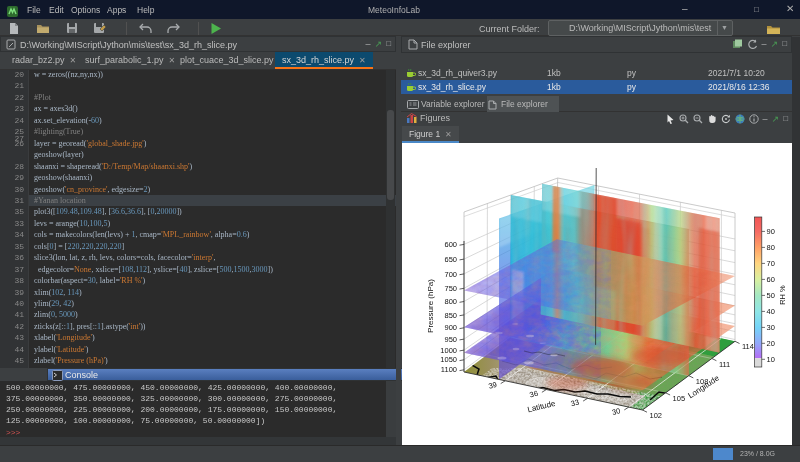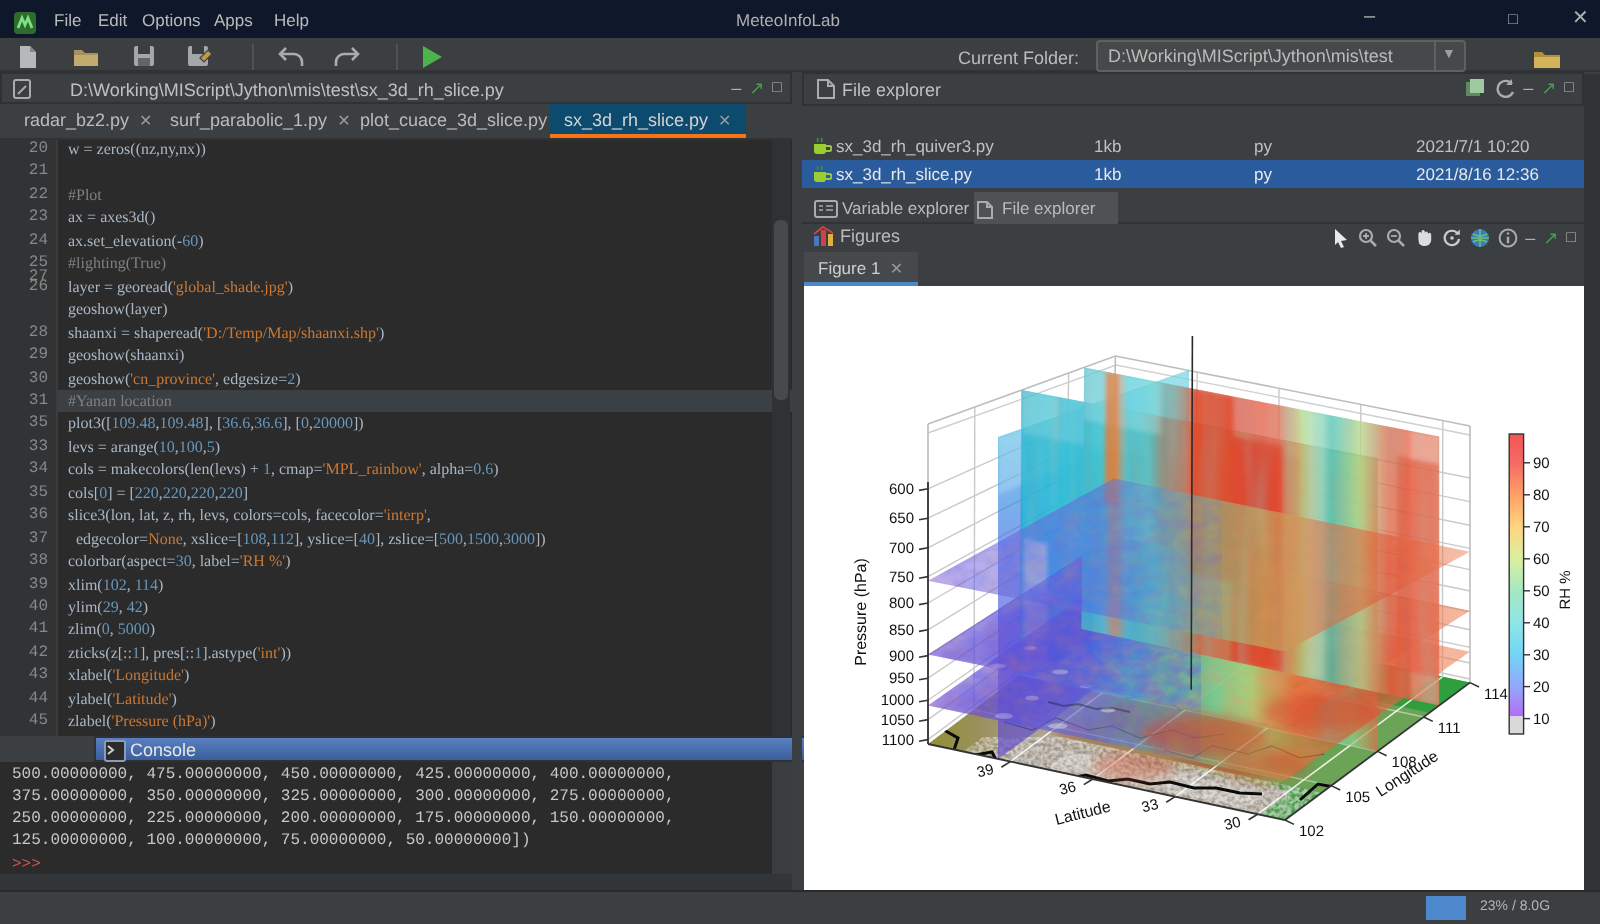--- a/index.html
+++ b/index.html
@@ -9,26 +9,26 @@
 .abs{position:absolute;}
 
 #menubar{left:0;top:0;width:800px;height:19px;background:#0f172a;font-size:8.5px;}
 #menubar .mi{position:absolute;top:5px;color:#bbbbbb;}
 #title{position:absolute;top:5px;left:368px;color:#b0b0b0;font-size:8.5px;}
 .winbtn{position:absolute;top:3px;color:#aeaeae;font-size:10px;}
 
 #toolbar{left:0;top:19px;width:800px;height:17px;background:#3c3f41;border-bottom:1px solid #323232;}
 .tsep{position:absolute;top:3px;width:1px;height:13px;background:#515151;}
 #cflabel{position:absolute;top:5px;left:479px;font-size:9px;color:#bbbbbb;}
-#combo{position:absolute;top:1px;left:548px;width:185px;height:16px;background:#45494a;border:1px solid #5e6162;border-radius:2px;font-size:9px;color:#bbbbbb;line-height:14px;padding-left:5px;}
+#combo{position:absolute;top:1px;left:548px;width:185px;height:16px;background:#45494a;border:1px solid #5e6162;border-radius:2px;font-size:9px;color:#bbbbbb;line-height:14px;padding-left:20px;}
 #combo .arr{position:absolute;right:1px;top:0;width:14px;height:14px;border-left:1px solid #5e6162;color:#9da0a2;text-align:center;font-size:7px;line-height:14px;}
 
 .phead{background:#3c3f41;border:1px solid #2f3234;font-size:9px;color:#c0c0c0;}
 #edhead{left:0;top:36px;width:396px;height:16px;}
-#edhead .t{position:absolute;left:34px;top:3px;}
+#edhead .t{position:absolute;left:19px;top:3px;}
 #fehead{left:401px;top:36px;width:391px;height:17px;}
 #fehead .t{position:absolute;left:19px;top:3px;}
 #fighead{left:401px;top:112px;width:391px;height:14px;background:#3c3f41;font-size:9px;}
 #fighead .t{position:absolute;left:19px;top:1px;}
 .hicons{position:absolute;right:4px;top:2px;display:flex;gap:4px;align-items:center;height:10px;}
 .mini{color:#afb1b3;font-size:9px;line-height:10px;}
 .grn{color:#499c54;font-size:9px;line-height:10px;}
 
 #edtabs{left:0;top:52px;width:396px;height:18px;background:#3c3f41;border-bottom:1px solid #323232;font-size:9px;}
 .etab{position:absolute;top:0;height:17px;line-height:17px;padding:0 7px;color:#bbbbbb;}

